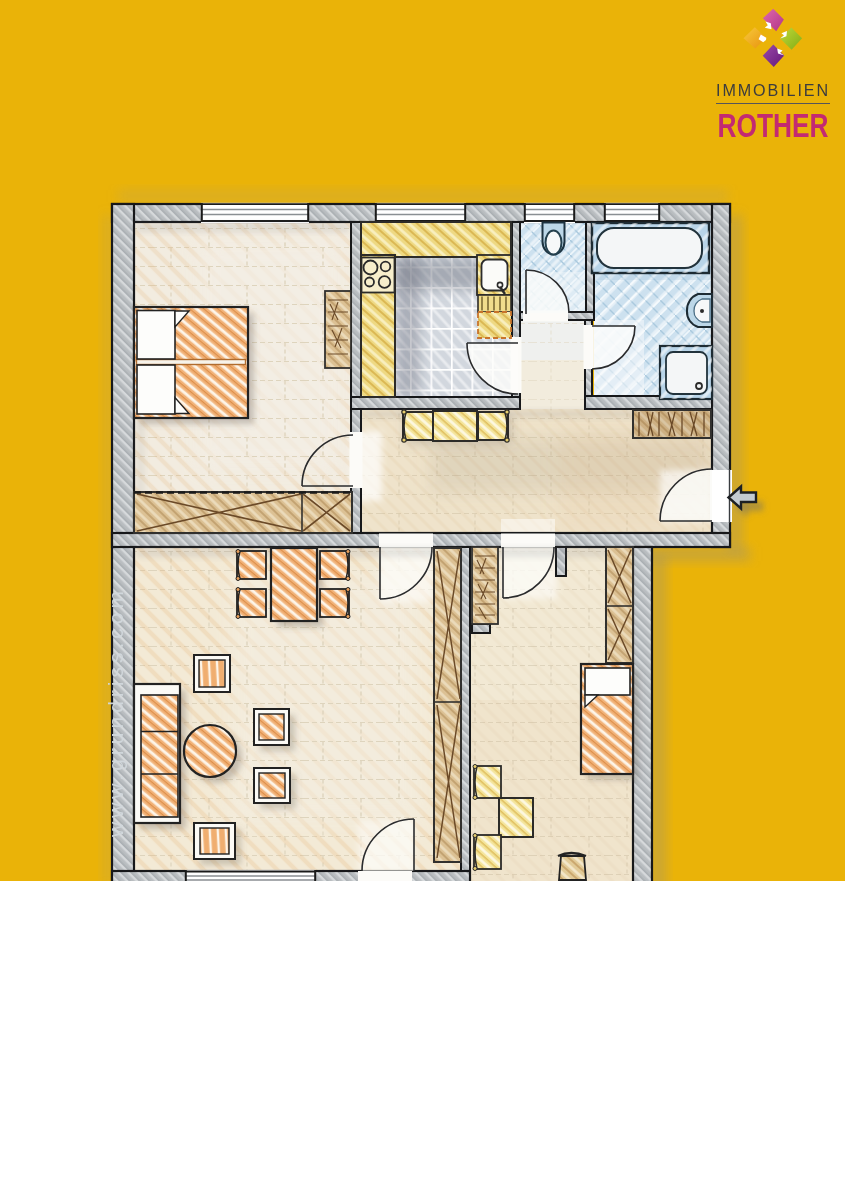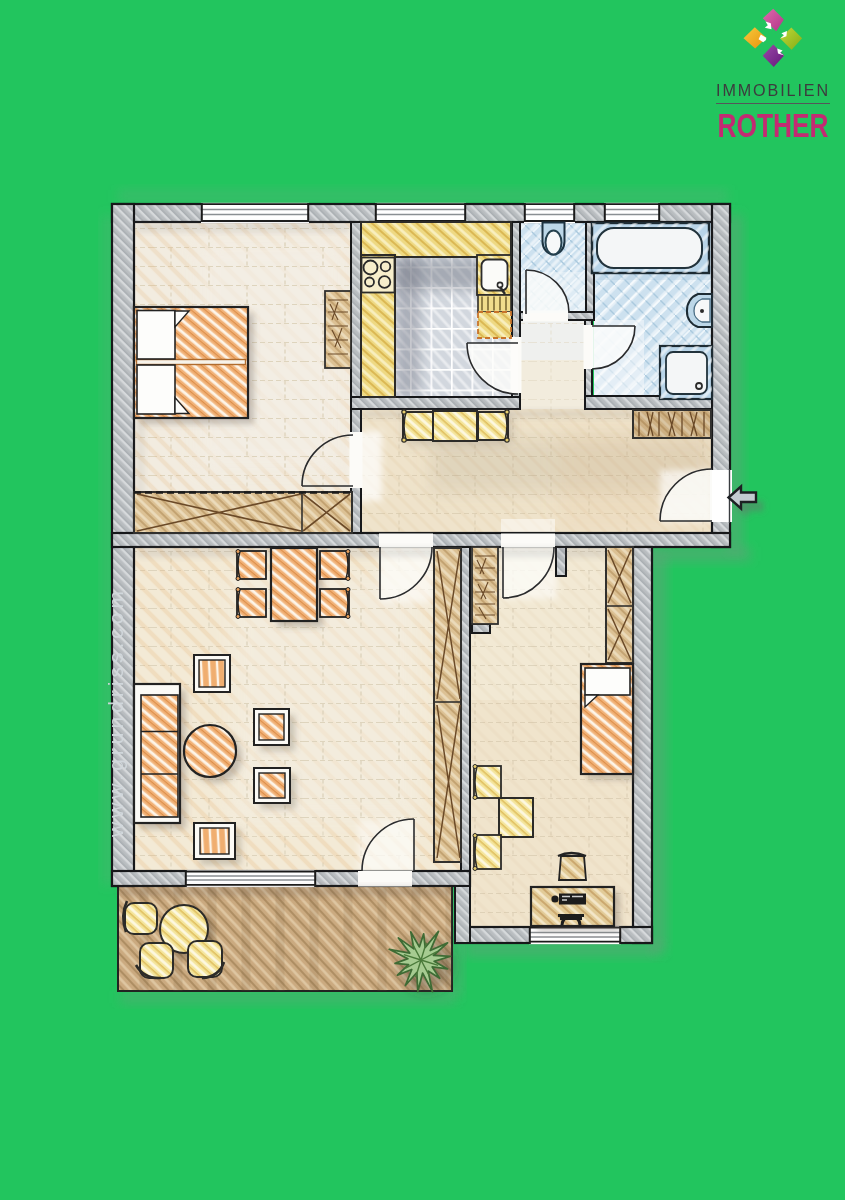--- a/index.html
+++ b/index.html
@@ -1,16 +1,16 @@
 <!DOCTYPE html>
 <html><head>
 <meta charset="utf-8">
 <style>
 html,body{margin:0;padding:0;background:#fff;}
-#page{position:relative;width:845px;height:1200px;background:#22c55e;overflow:hidden;font-family:"Liberation Sans",sans-serif;}
+#page{position:relative;width:845px;height:881px;background:#eab308;overflow:hidden;font-family:"Liberation Sans",sans-serif;}
 </style>
 </head>
 <body>
 <div id="page">
 <svg width="845" height="1200" viewBox="0 0 845 1200" xmlns="http://www.w3.org/2000/svg">
 <defs>
 <pattern id="wallH" width="7" height="7" patternUnits="userSpaceOnUse" patternTransform="rotate(45)">
   <rect width="7" height="7" fill="#b9bdc0"></rect>
   <rect x="0" y="0" width="7" height="2.4" fill="#d6d9db"></rect>
   <rect x="0" y="5.6" width="7" height="1" fill="#a0a6aa"></rect>

